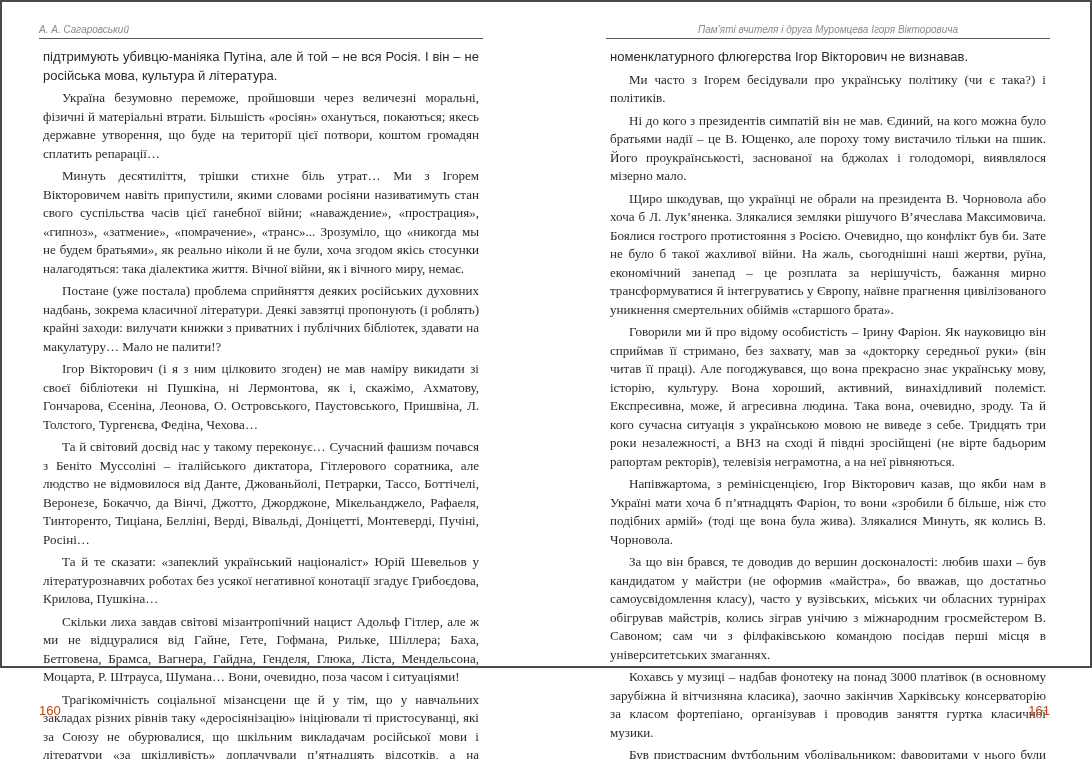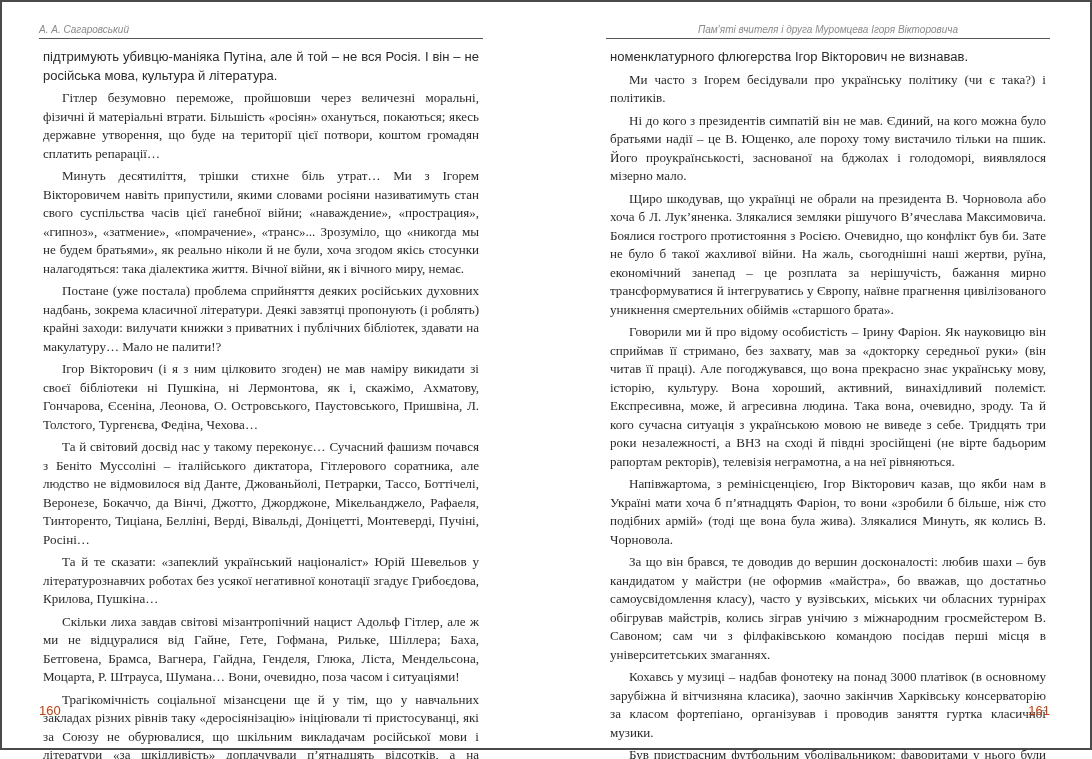--- a/index.html
+++ b/index.html
@@ -4,21 +4,21 @@
 <style>
   html, body { margin: 0; padding: 0; }
   body {
     width: 1092px; height: 759px; overflow: hidden;
     background: #ffffff;
     font-family: "Liberation Sans", sans-serif;
     color: #2a2a2a;
   }
   .spread {
     position: relative;
-    width: 1092px; height: 750px;
+    width: 1092px; height: 668px;
     box-sizing: border-box;
     border-top: 2px solid #4a4a4a;
     border-left: 2px solid #4a4a4a;
     border-right: 2px solid #4a4a4a;
     border-bottom: 2px solid #4a4a4a;
     background: #fff;
   }
   .page {
     position: absolute; top: 0;
     width: 444px;
@@ -51,21 +51,21 @@
 </style>
 </head>
 <body>
 
 <div class="spread">
 
   <div class="page left">
     <div class="running-head">А. А. Сагаровський</div>
     <div class="text">
       <p class="noindent">підтримують убивцю-маніяка Путіна, але й той – не вся Росія. І він – не російська мова, культура й література.</p>
-      <p class="indent">Гітлер безумовно переможе, пройшовши через величезні моральні, фізичні й матеріальні втрати. Більшість «росіян» охануться, покаються; якесь державне утворення, що буде на території цієї потвори, коштом громадян сплатить репарації…</p>
+      <p class="indent">Україна безумовно переможе, пройшовши через величезні моральні, фізичні й матеріальні втрати. Більшість «росіян» охануться, покаються; якесь державне утворення, що буде на території цієї потвори, коштом громадян сплатить репарації…</p>
       <p class="indent">Минуть десятиліття, трішки стихне біль утрат… Ми з Ігорем Вікторовичем навіть припустили, якими словами росіяни називатимуть стан свого суспільства часів цієї ганебної війни; «наваждение», «прострация», «гипноз», «затмение», «помрачение», «транс»... Зрозуміло, що «никогда мы не будем братьями», як реально ніколи й не були, хоча згодом якісь стосунки налагодяться: така діалектика життя. Вічної війни, як і вічного миру, немає.</p>
       <p class="indent">Постане (уже постала) проблема сприйняття деяких російських духовних надбань, зокрема класичної літератури. Деякі завзятці пропонують (і роблять) крайні заходи: вилучати книжки з приватних і публічних бібліотек, здавати на макулатуру… Мало не палити!?</p>
       <p class="indent">Ігор Вікторович (і я з ним цілковито згоден) не мав наміру викидати зі своєї бібліотеки ні Пушкіна, ні Лермонтова, як і, скажімо, Ахматову, Гончарова, Єсеніна, Леонова, О. Островського, Паустовського, Пришвіна, Л. Толстого, Тургенєва, Федіна, Чехова…</p>
       <p class="indent">Та й світовий досвід нас у такому переконує… Сучасний фашизм почався з Беніто Муссоліні – італійського диктатора, Гітлерового соратника, але людство не відмовилося від Данте, Джованьйолі, Петрарки, Тассо, Боттічелі, Веронезе, Бокаччо, да Вінчі, Джотто, Джорджоне, Мікельанджело, Рафаеля, Тинторенто, Тиціана, Белліні, Верді, Вівальді, Доніцетті, Монтеверді, Пучіні, Росіні…</p>
       <p class="indent">Та й те сказати: «запеклий український націоналіст» Юрій Шевельов у літературознавчих роботах без усякої негативної конотації згадує Грибоєдова, Крилова, Пушкіна…</p>
       <p class="indent">Скільки лиха завдав світові мізантропічний нацист Адольф Гітлер, але ж ми не відцуралися від Гайне, Гете, Гофмана, Рильке, Шіллера; Баха, Бетговена, Брамса, Вагнера, Гайдна, Генделя, Глюка, Ліста, Мендельсона, Моцарта, Р. Штрауса, Шумана… Вони, очевидно, поза часом і ситуаціями!</p>
       <p class="indent">Трагікомічність соціальної мізансцени ще й у тім, що у навчальних закладах різних рівнів таку «деросіянізацію» ініціювали ті пристосуванці, які за Союзу не обурювалися, що шкільним викладачам російської мови і літератури «за шкідливість» доплачували п’ятнадцять відсотків, а на філфаках ВНЗ «росіяни» на практичних заняттях мали групи по 12–13 студентів, а ми по 25 і подібне.</p>
 
     </div>
     <div class="folio">160</div>

